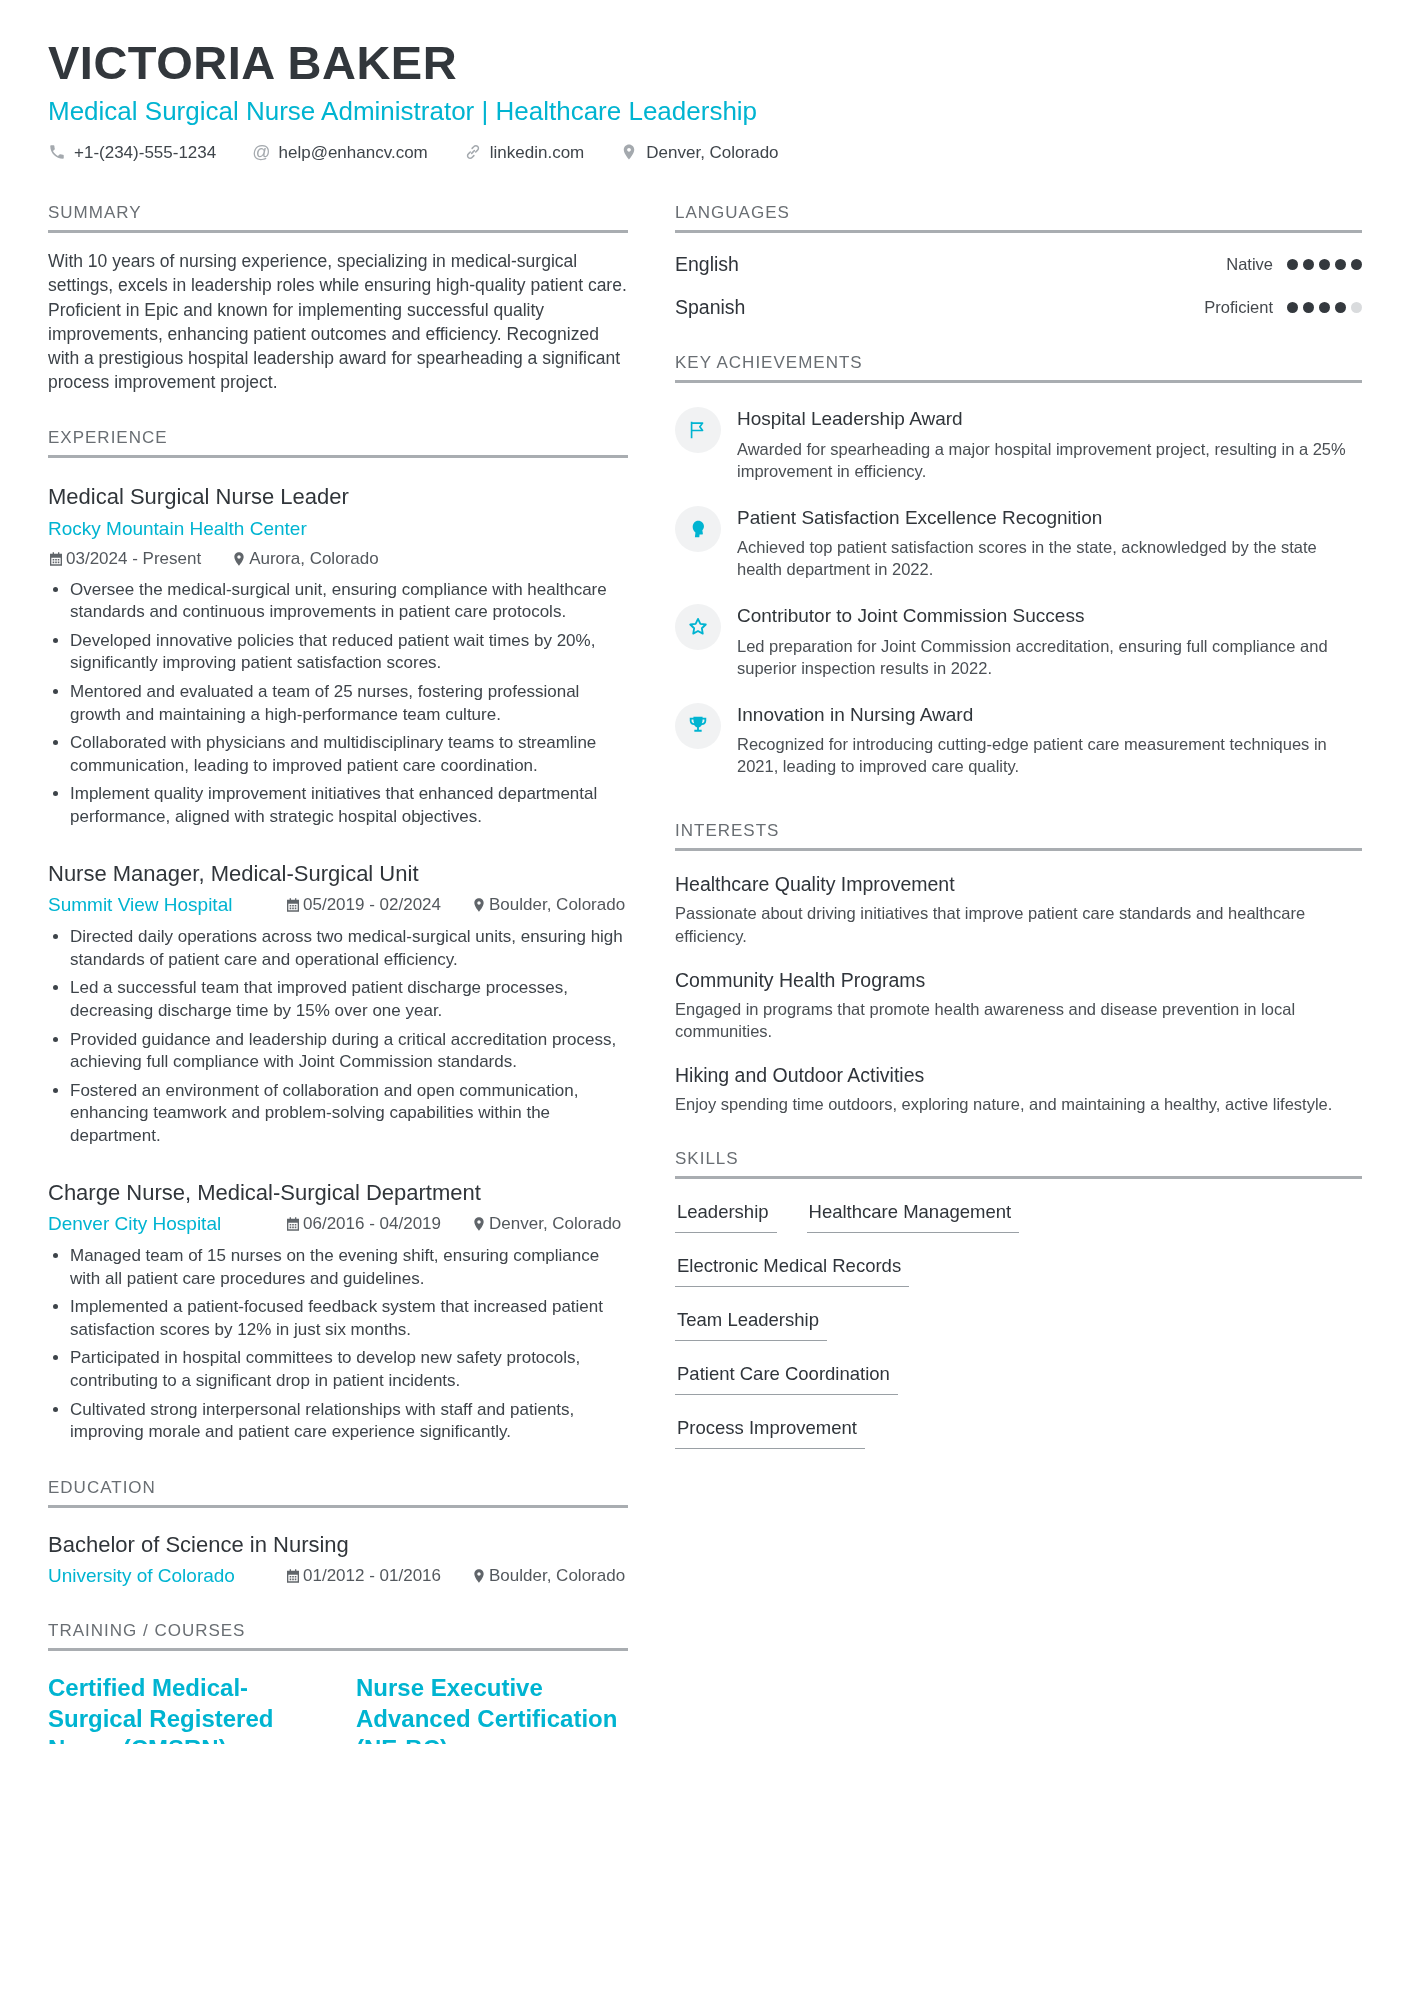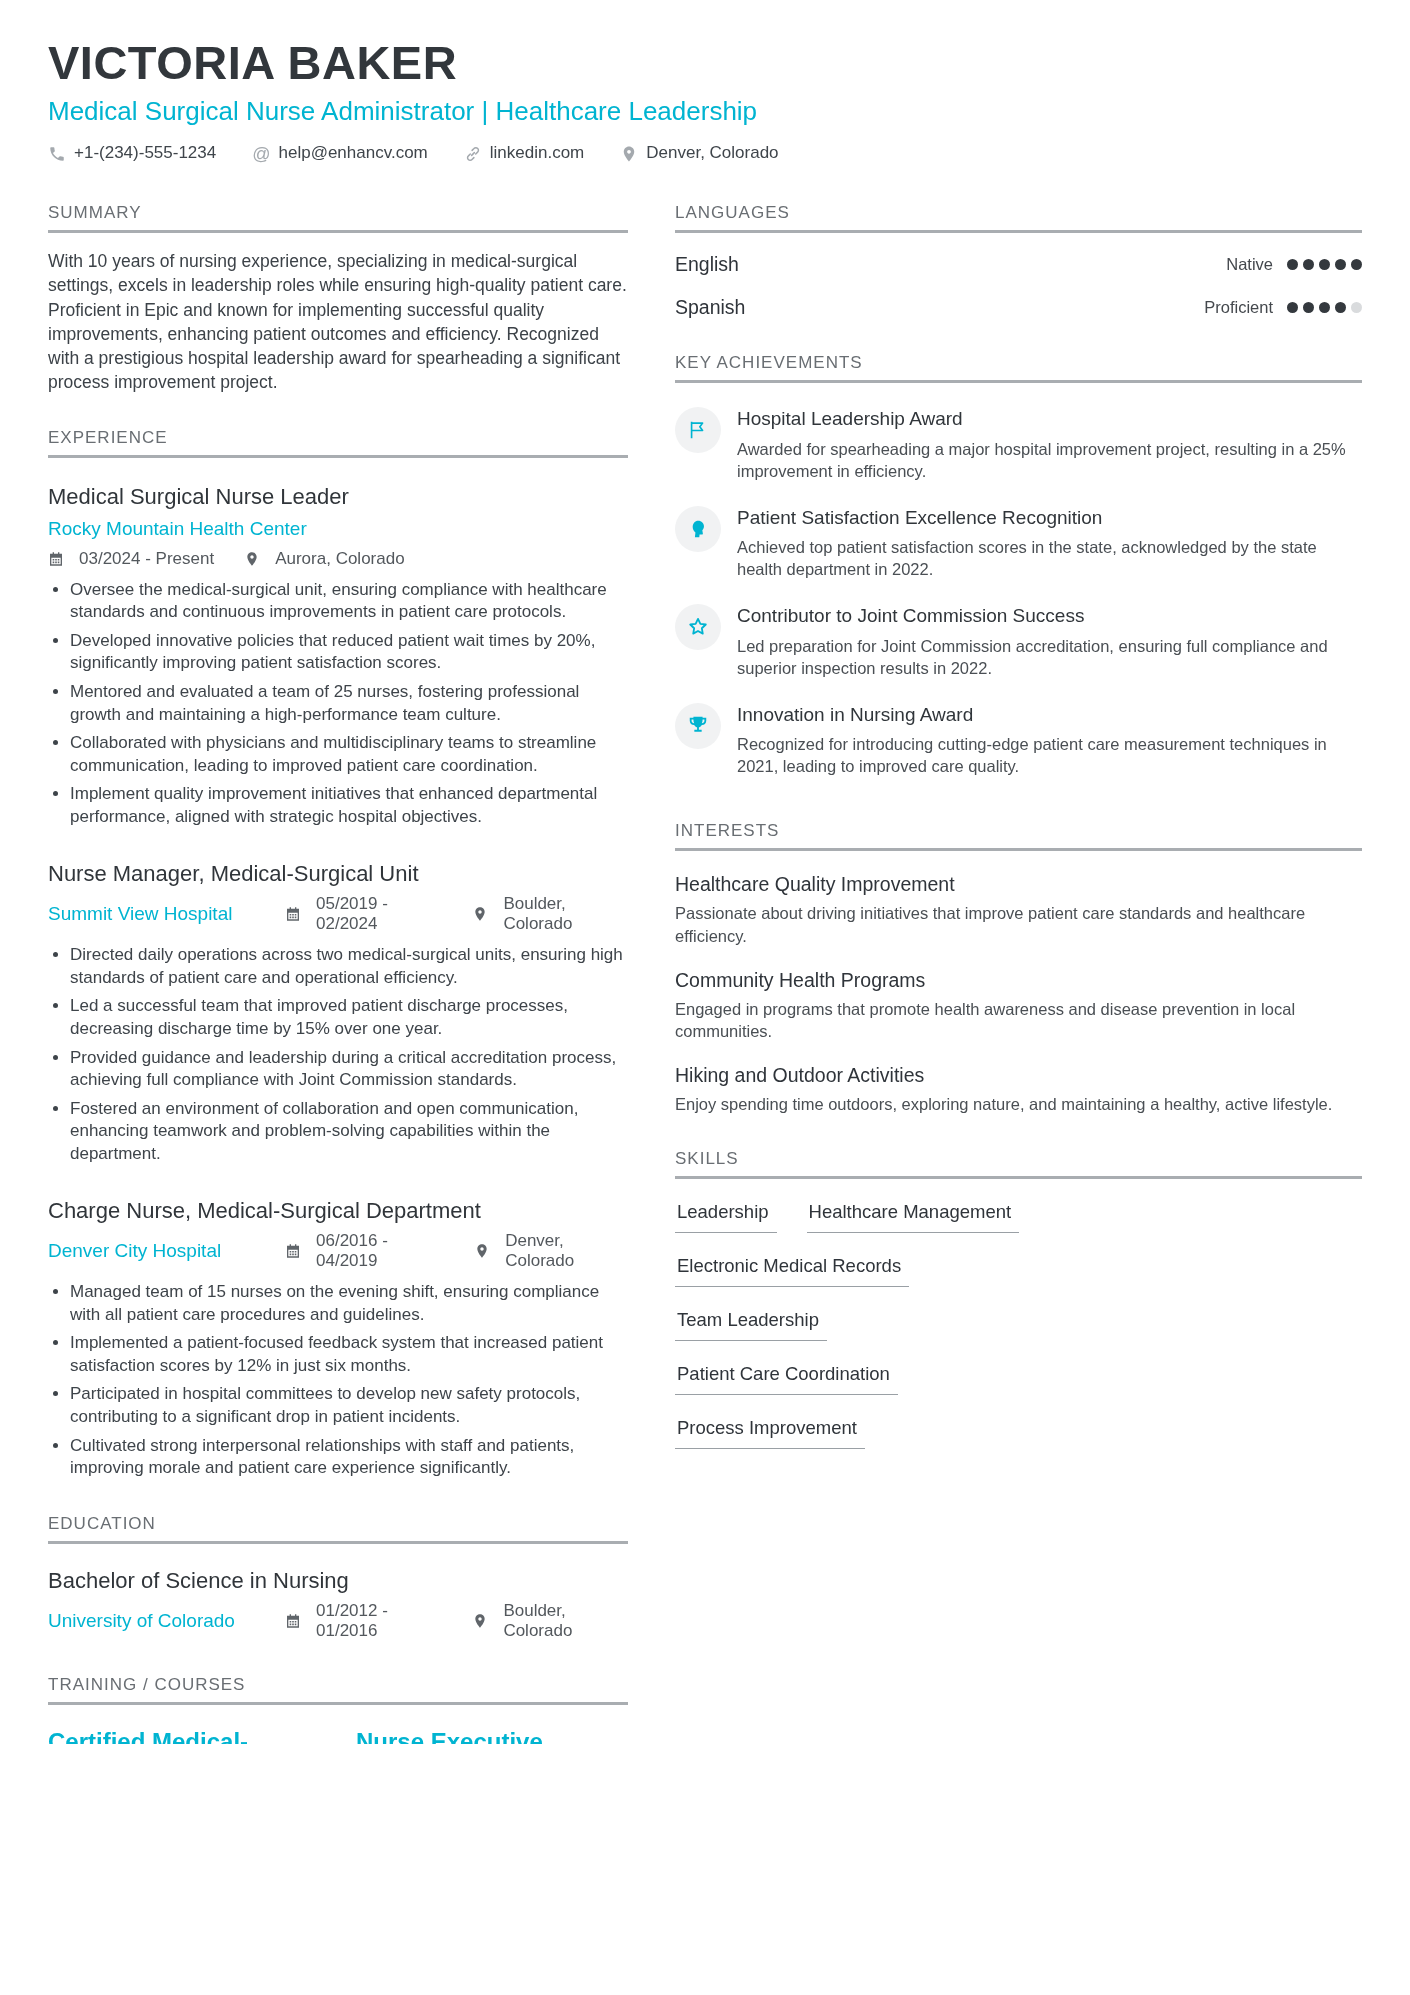--- a/index.html
+++ b/index.html
@@ -6,21 +6,21 @@
   * { box-sizing: border-box; }
   html,body { margin:0; padding:0; background:#ffffff; }
   body { font-family: "Liberation Sans", "DejaVu Sans", sans-serif; color:#3e444a; }
   .page { width:1410px; height:1744px; margin:0 auto; background:#fff; padding:38px 48px 44px 48px;
           display:flex; flex-direction:column; overflow:hidden; }
 
   
   .name { font-size:47px; font-weight:700; color:#32373c; letter-spacing:0.5px; line-height:1.05; }
   .job-headline { font-size:26px; color:#00b4d1; margin-top:9px; font-weight:500; }
   .contact-row { display:flex; align-items:center; gap:36px; margin-top:16px; font-size:17px; color:#3f454b; }
-  .contact-item { display:flex; align-items:flex-end; gap:8px; }
+  .contact-item { display:flex; align-items:flex-start; gap:8px; }
   .cicon { width:18px; height:18px; color:#a4a9ae; flex:0 0 auto; }
   .at-glyph { font-size:18px; color:#a4a9ae; line-height:1; }
 
   
   .columns { display:flex; gap:47px; margin-top:40px; }
   .col-left { width:580px; flex:0 0 580px; }
   .col-right { width:687px; flex:0 0 687px; }
 
   .section { margin-top:34px; }
   .section.first { margin-top:0; }
@@ -28,21 +28,21 @@
               padding-bottom:7px; border-bottom:3px solid #a9adb1; }
 
   .summary-text { margin-top:16px; font-size:17.5px; line-height:1.38; color:#3c4248; }
 
   
   .job { margin-top:26px; }
   .job + .job { margin-top:32px; }
   .job-title { font-size:22px; color:#30353a; line-height:1.2; }
   .company { font-size:19px; color:#00b4d1; font-weight:500; margin-top:7px; }
   .meta { display:flex; align-items:center; gap:30px; margin-top:9px; font-size:17px; color:#53585d; }
-  .meta-item { display:flex; align-items:center; gap:15px; }
+  .meta-item { display:flex; align-items:center; gap:2px; }
   .micon { width:16px; height:16px; color:#60656a; flex:0 0 auto; }
   .inline-row { display:flex; align-items:center; margin-top:7px; }
   .inline-row .company { margin-top:0; min-width:237px; }
   .bullets { margin:10px 0 0 0; padding-left:22px; }
   .bullets li { font-size:17px; line-height:1.33; color:#3e444a; margin-bottom:6px; }
   .bullets li::marker { color:#3e444a; }
 
   
   .degree { font-size:22px; color:#30353a; margin-top:24px; }
   .courses { display:flex; gap:36px; margin-top:22px; }

